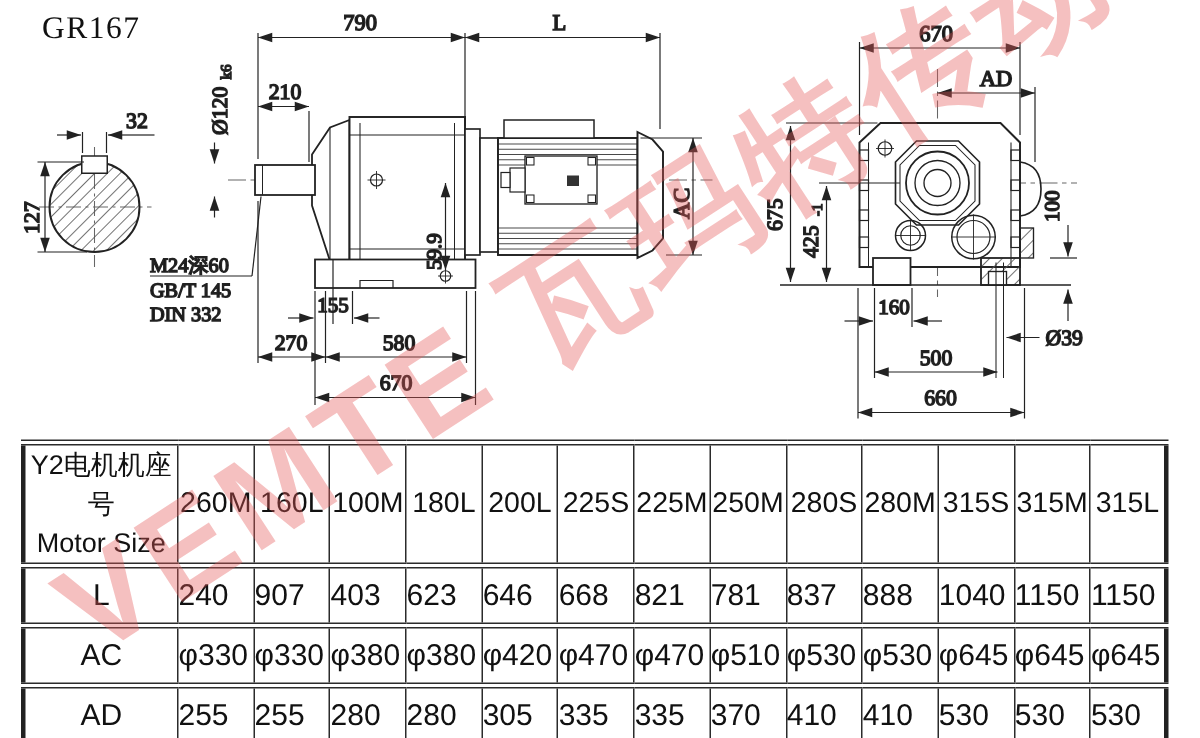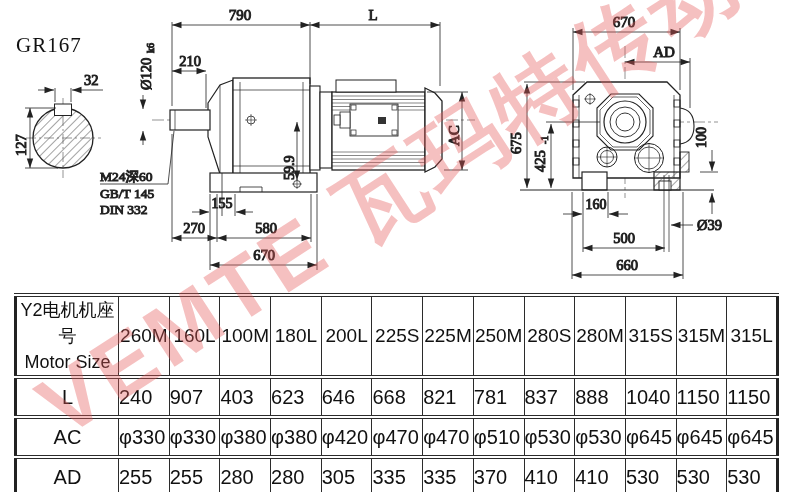--- a/index.html
+++ b/index.html
@@ -1,19 +1,19 @@
 <!DOCTYPE html>
 <html><head>
 <meta charset="utf-8">
 <style>
   html,body{margin:0;padding:0;background:#fff;}
   #stage{position:relative;width:800px;height:492px;background:#fff;overflow:hidden;
          font-family:"Liberation Sans",sans-serif;}
-  .title{position:absolute;left:16px;top:6px;font-family:"Liberation Serif",serif;
-         font-size:21px;color:#111;letter-spacing:1px;margin-top:27px;}
+  .title{position:absolute;left:28px;top:6px;font-family:"Liberation Serif",serif;
+         font-size:21px;color:#111;letter-spacing:1px;}
   .watermark{position:absolute;left:16px;top:366px;transform:rotate(-33deg);
          transform-origin:0 0;font-size:86px;font-weight:bold;letter-spacing:6px;
          color:rgba(229,90,90,0.38);white-space:nowrap;pointer-events:none;z-index:5;}
   svg text{font-family:"Liberation Serif",serif;fill:#111;}
   .spec{position:absolute;left:14px;top:293px;width:762px;border-collapse:collapse;
         table-layout:fixed;color:#111;background:#fff;z-index:2;}
   .spec th,.spec td{border-left:1.5px solid #2b2b2b;border-top:4px double #2b2b2b;
         border-bottom:4px double #2b2b2b;border-right:1.5px solid #2b2b2b;
         vertical-align:middle;padding:0;font-weight:normal;}
   .spec{border:3px solid #222;}

